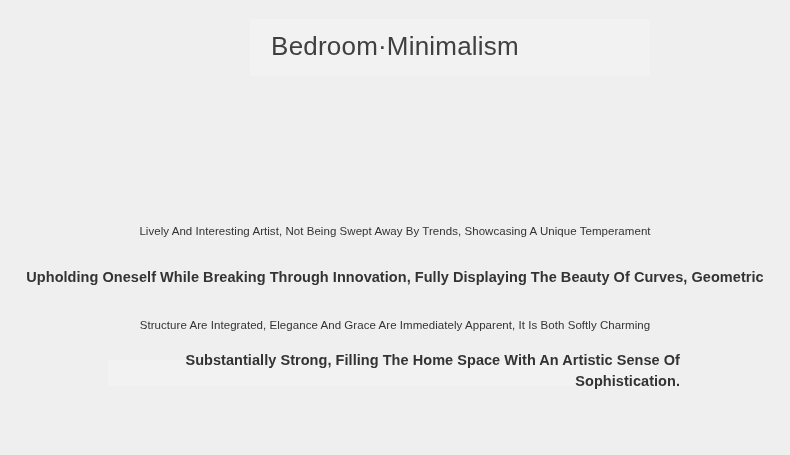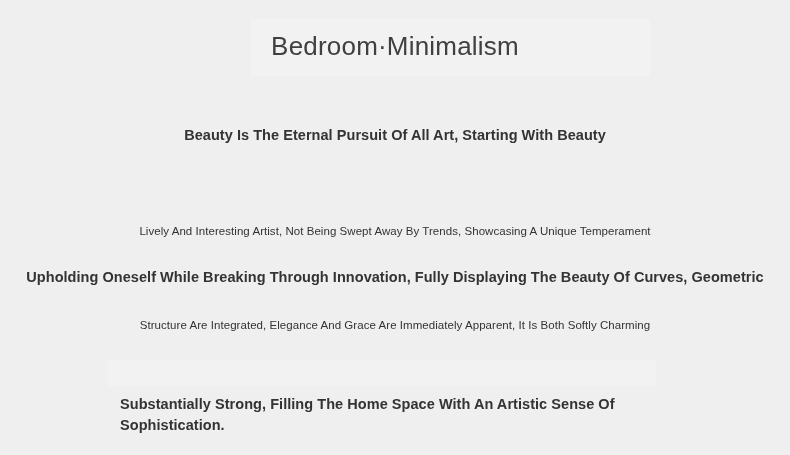--- a/index.html
+++ b/index.html
@@ -66,40 +66,38 @@
   .line-2 { left: 0; top: 174px; }
   .line-3 { left: 0; top: 221px; }
   .line-4 { left: 0; top: 267px; }
   .line-5 { left: 0; top: 315px; }
 
   .footer {
     position: absolute;
     left: 120px;
     top: 350px;
     width: 560px;
-    text-align: left;
+    text-align: right;
     font-size: 14.5px;
     font-weight: 600;
     letter-spacing: 0.05px;
     line-height: 21px;
     color: #333333;
-    margin-top: 44px;
   }
 </style>
 </head>
 <body>
 
 <div id="page">
 
   <div class="panel panel-title"></div>
   <div class="panel panel-footer"></div>
 
   <div class="title">Bedroom·Minimalism</div>
 
-  <div class="line lg line-1">Beauty Is The Eternal Pursuit Of All Art, Starting With Beauty</div>
 
 
   <div class="line sm line-3">Lively And Interesting Artist, Not Being Swept Away By Trends, Showcasing A Unique Temperament</div>
 
   <div class="line lg line-4">Upholding Oneself While Breaking Through Innovation, Fully Displaying The Beauty Of Curves, Geometric</div>
 
   <div class="line sm line-5">Structure Are Integrated, Elegance And Grace Are Immediately Apparent, It Is Both Softly Charming</div>
 
   <div class="footer">Substantially Strong, Filling The Home Space With An Artistic Sense Of Sophistication.</div>
 

